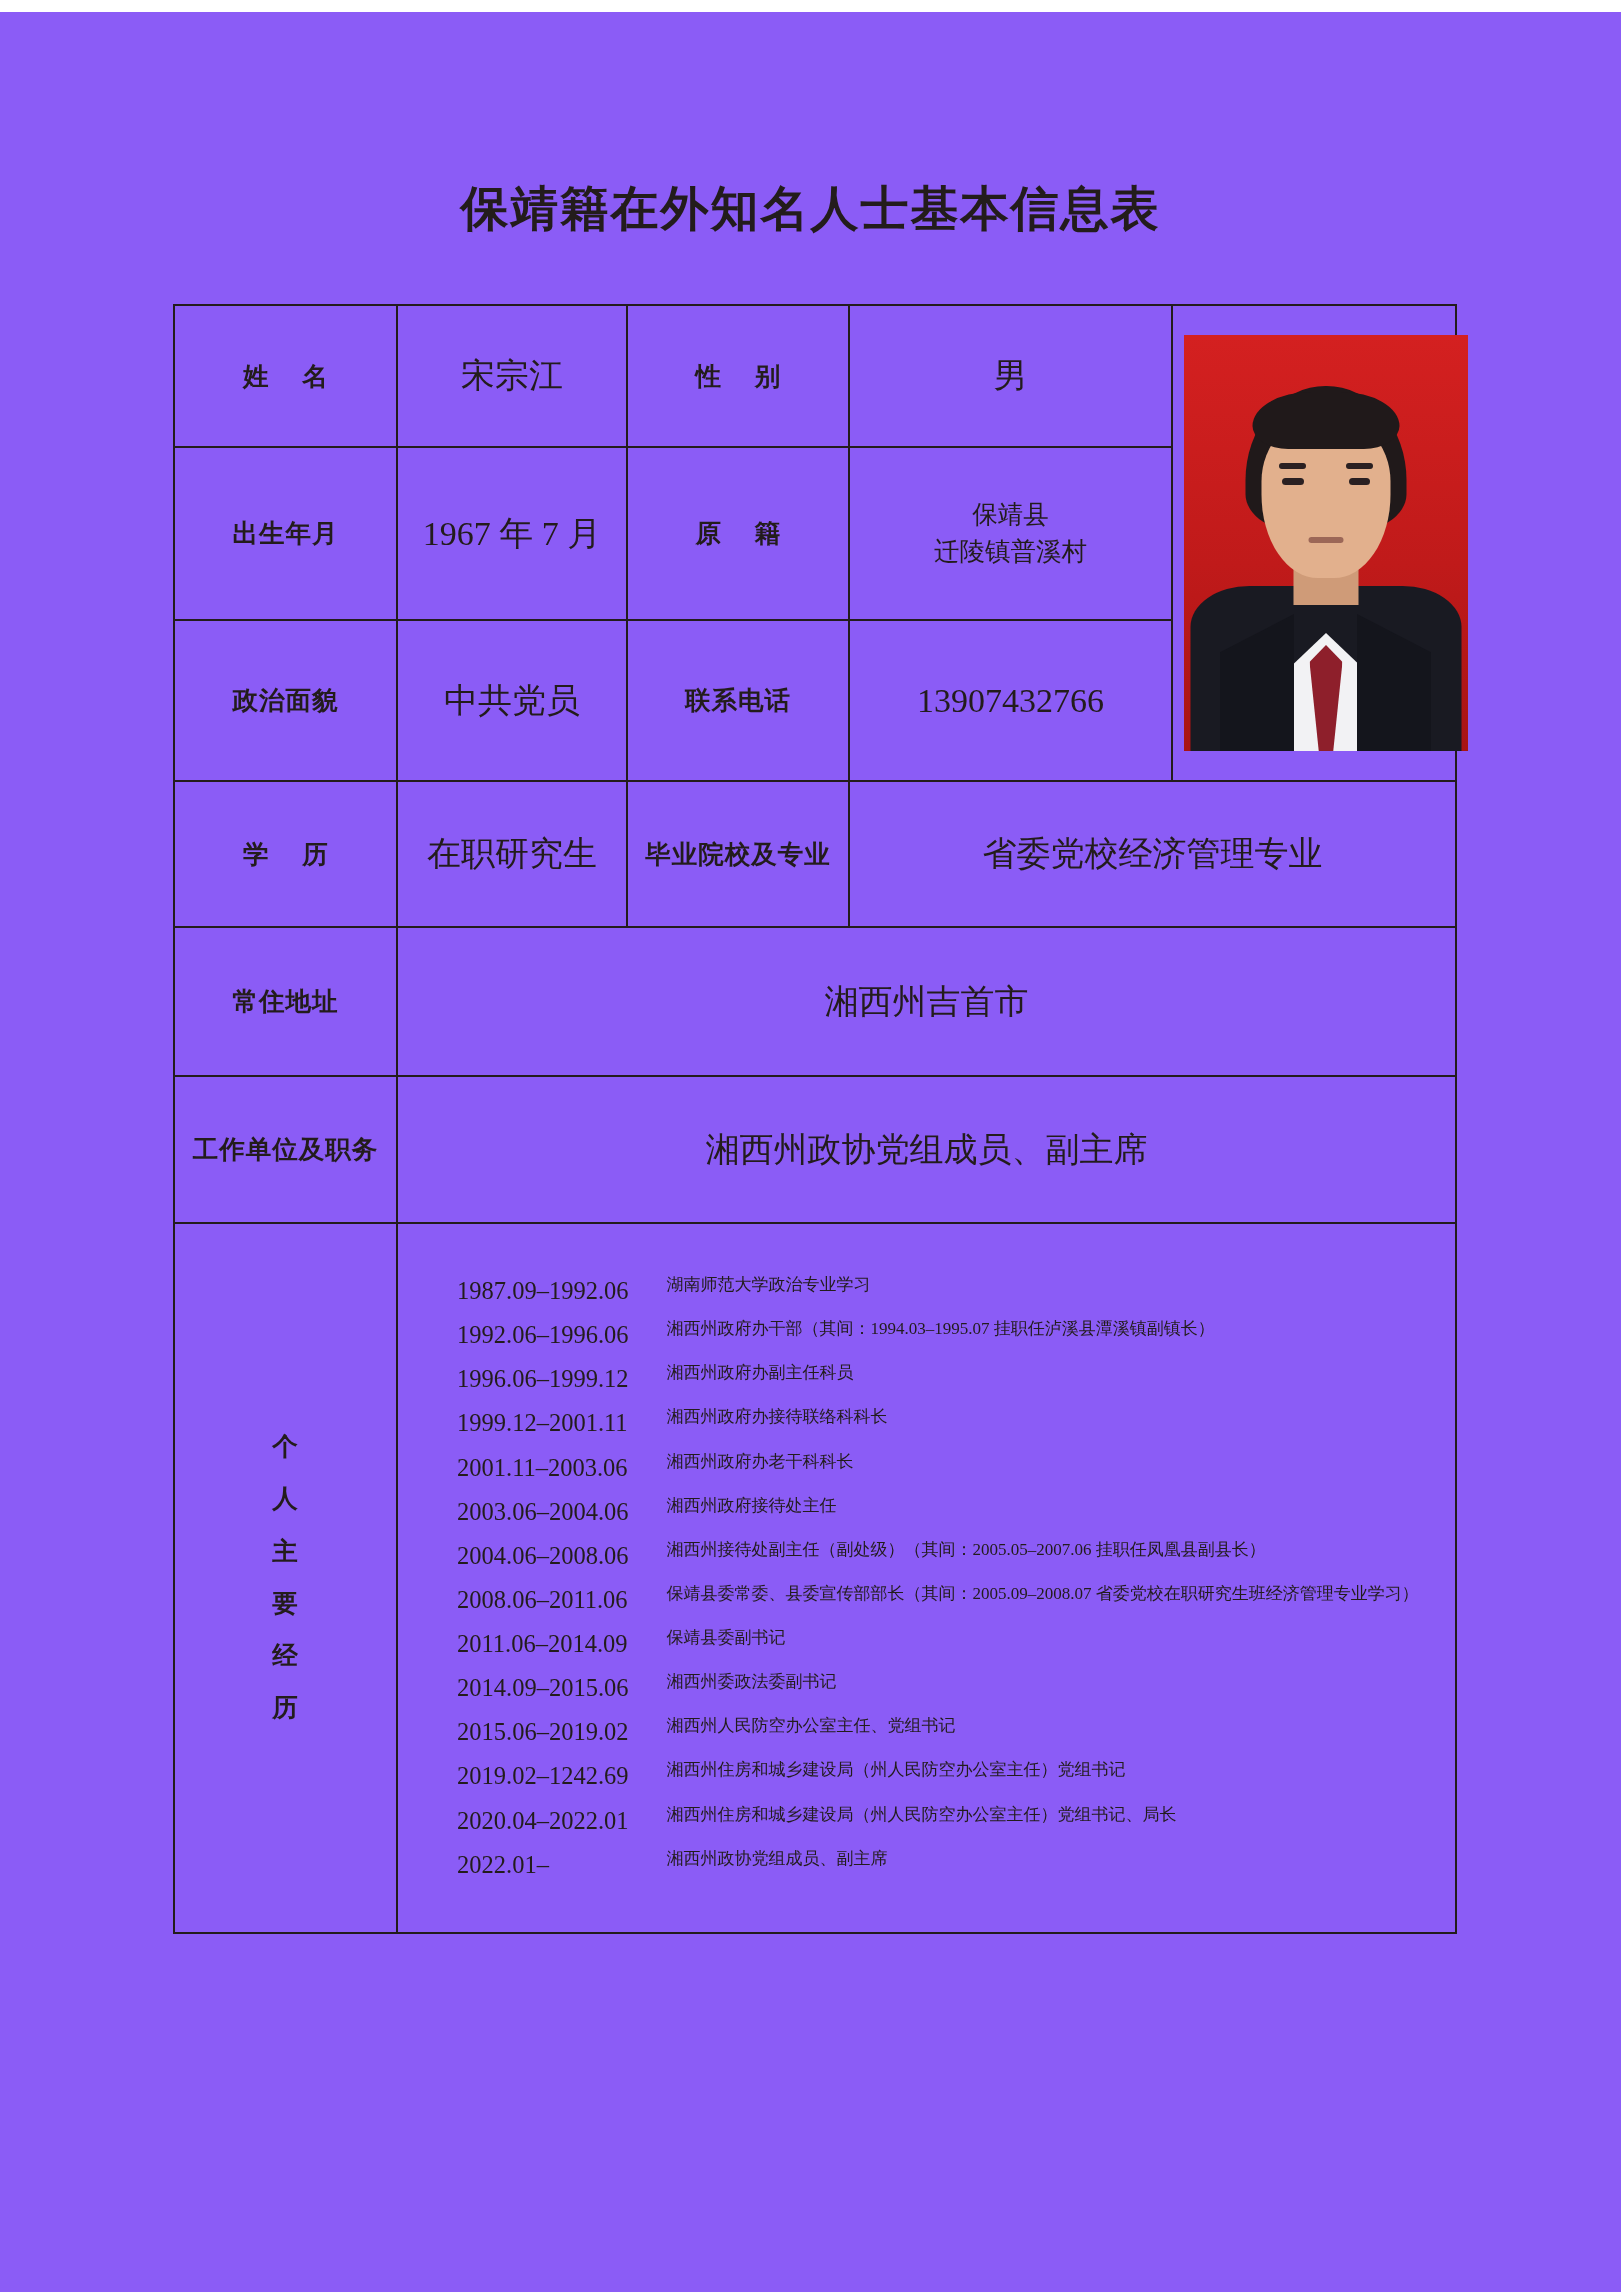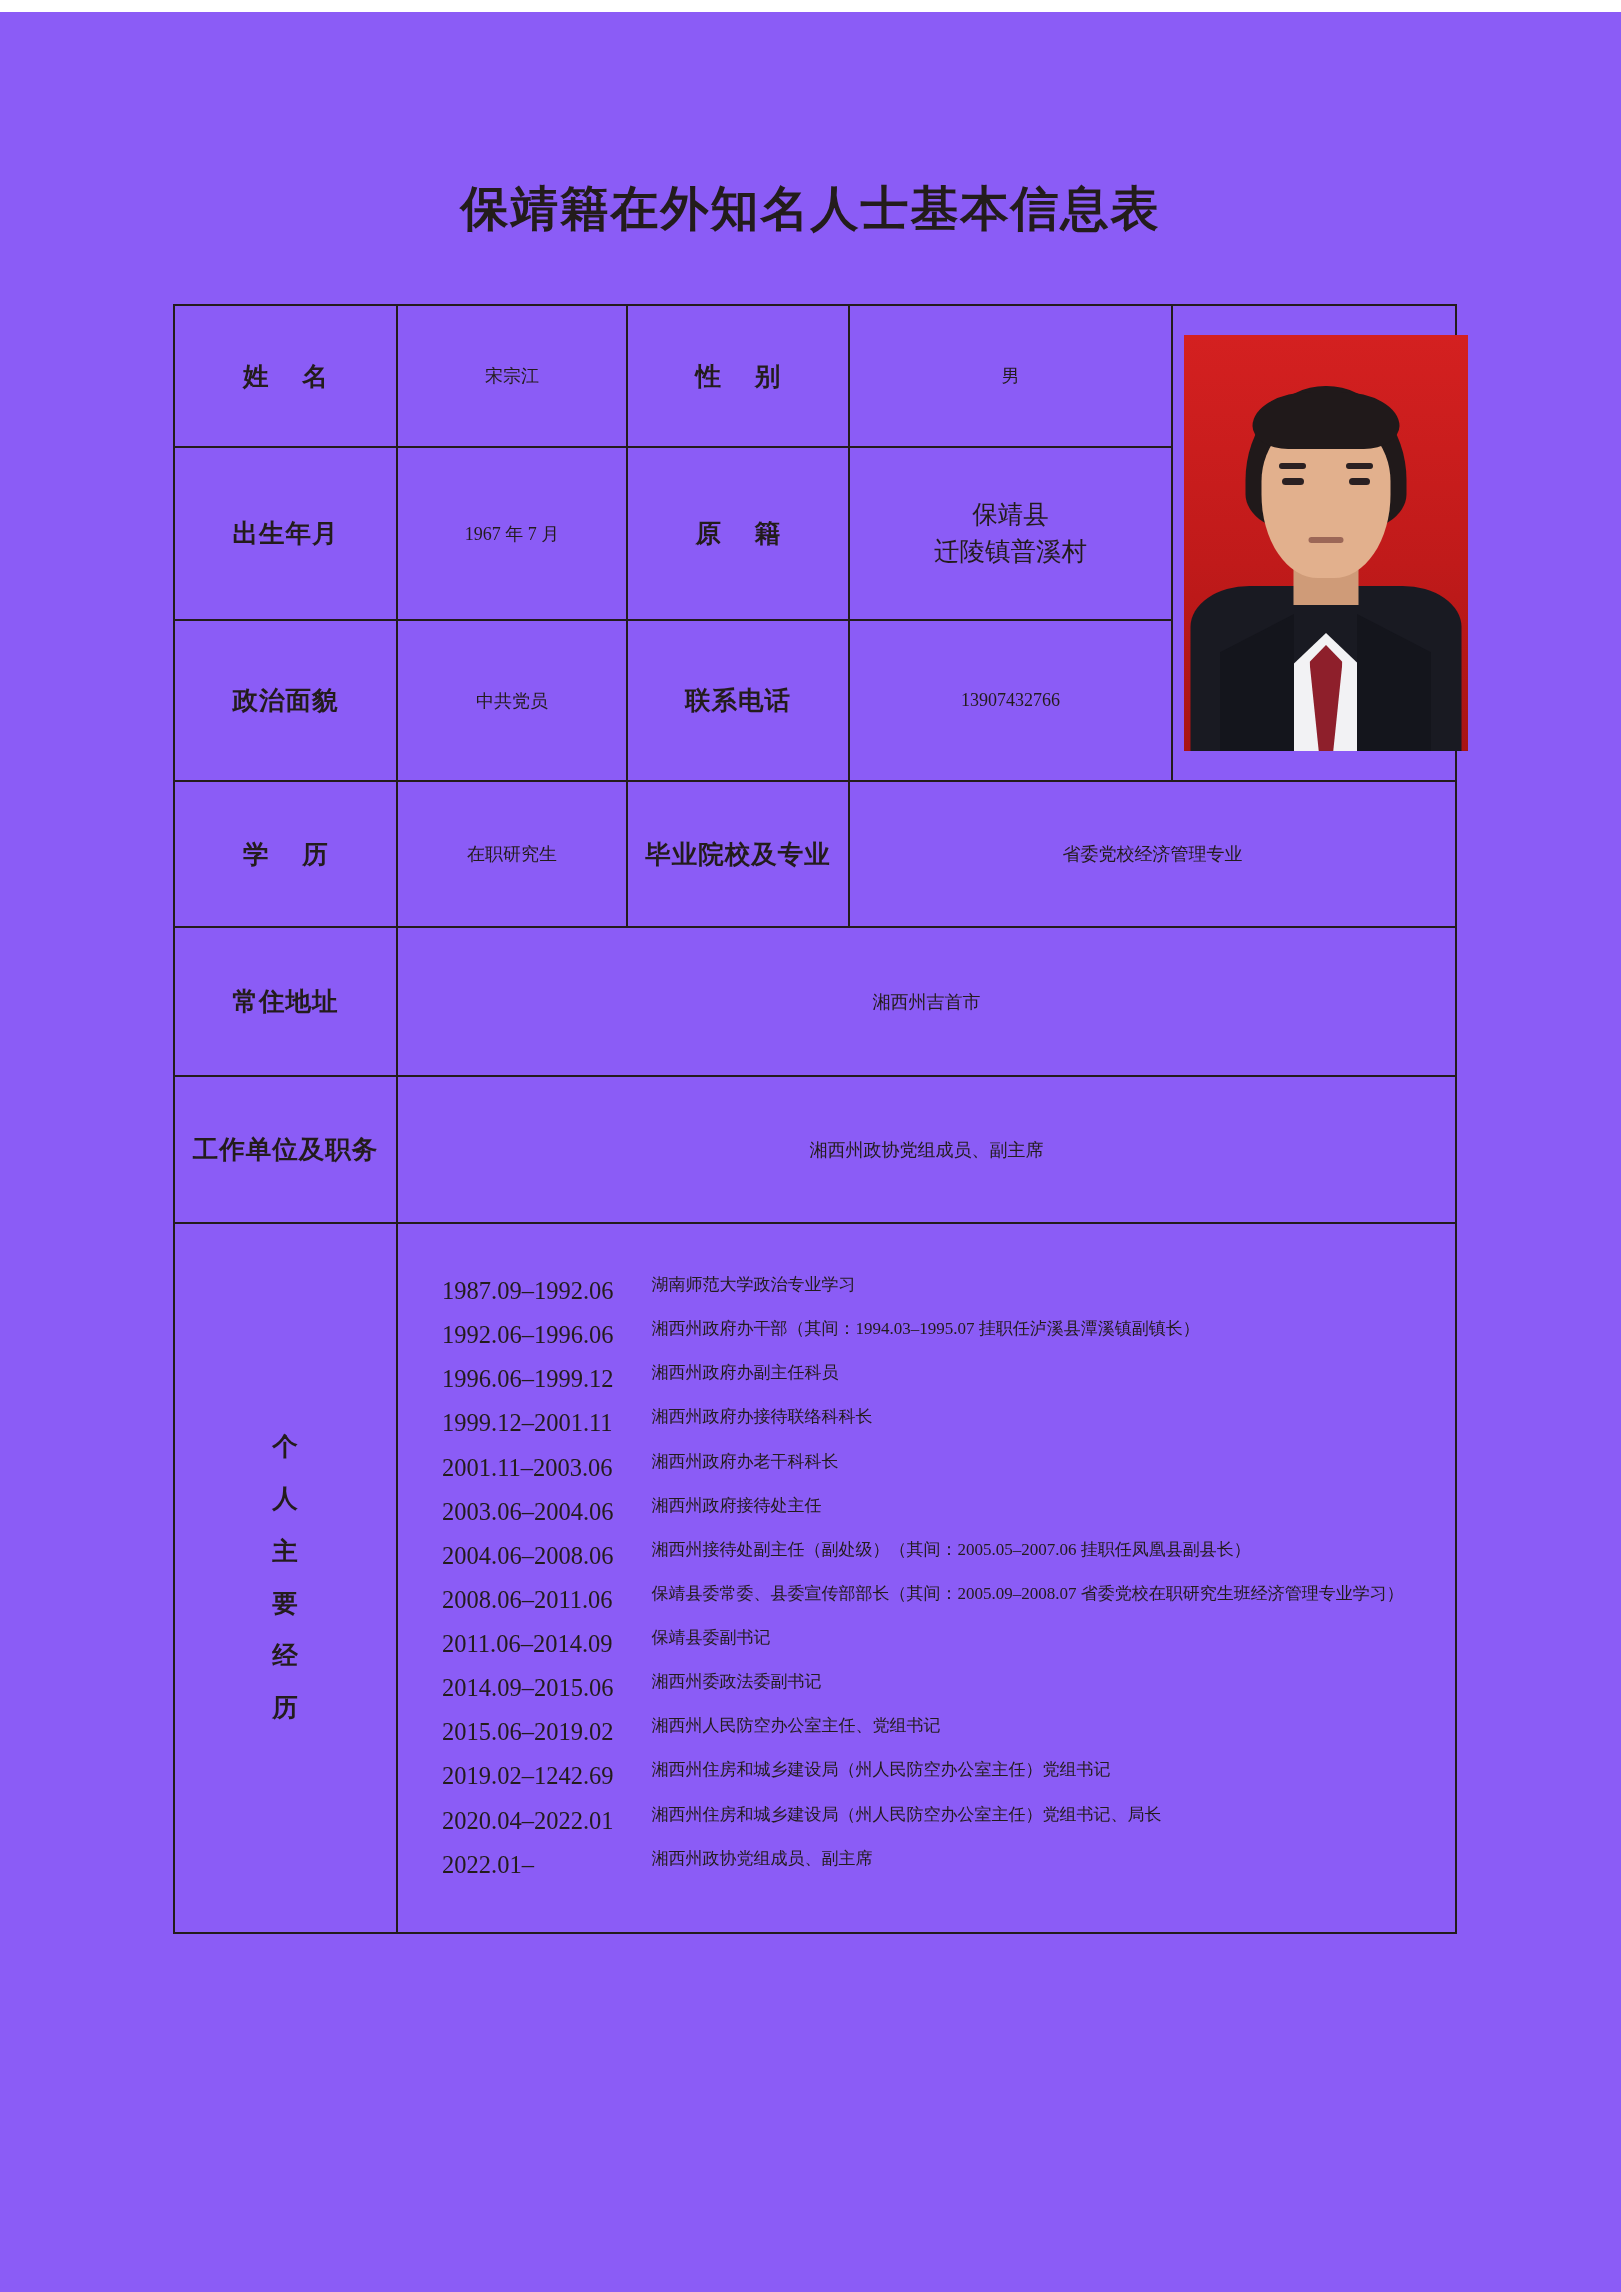--- a/index.html
+++ b/index.html
@@ -58,21 +58,21 @@
   }
   .lbl-sp {
     text-align: center;
     font-weight: bold;
     font-size: 25.5px;
     letter-spacing: 13.7px;
     text-indent: 13.7px;
   }
   .val {
     text-align: center;
-    font-size: 18px;
+    font-size: 34px;
   }
   .val-2line {
     text-align: center;
     font-size: 25.5px;
     line-height: 1.45;
   }
 
   
   td.photo-cell {
     padding: 0;
@@ -215,20 +215,21 @@
   .exp-row {
     display: flex;
     align-items: flex-start;
     margin-bottom: 2px;
   }
   .exp-period {
     flex: 0 0 192px;
     font-size: 24.5px;
     line-height: 1.72;
     white-space: nowrap;
+    margin-left: 15px;
   }
   .exp-desc {
     flex: 1 1 auto;
     font-size: 17px;
     line-height: 1.72;
     padding-left: 17.6px;
   }
 </style>
 </head>
 <body>

